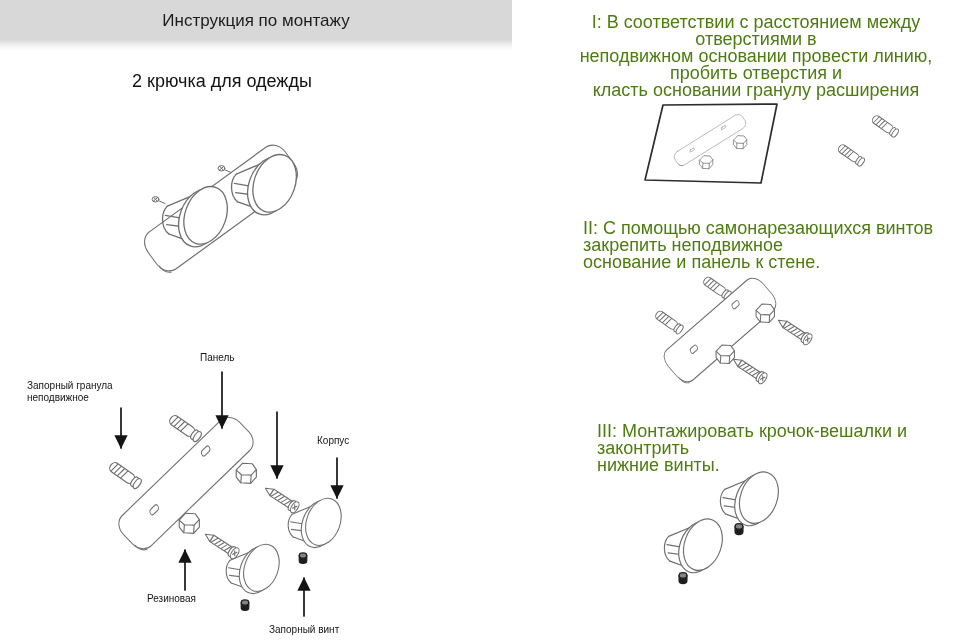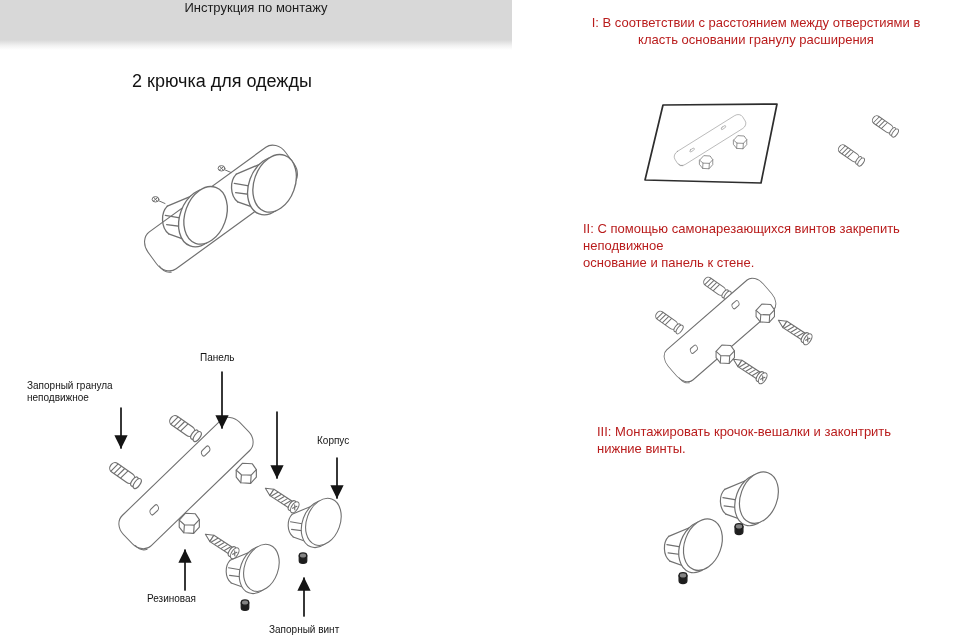--- a/index.html
+++ b/index.html
@@ -6,30 +6,30 @@
   #page{
     position:relative;width:970px;height:641px;overflow:hidden;background:#ffffff;
     font-family:"Liberation Sans","DejaVu Sans",sans-serif;color:var(--text,#1c1c1c);
   }
   
   .header-bar{
     position:absolute;left:0;top:0;width:512px;height:50px;
     background:linear-gradient(to bottom,var(--header_bg,#d8d8d8) 0px,var(--header_bg,#d8d8d8) 40px,#f3f3f3 46px,#ffffff 50px);
     display:flex;align-items:flex-start;justify-content:center;
   }
-  .header-bar .title{font-size:13px;color:var(--text,#1c1c1c);}
+  .header-bar .title{font-size:17px;margin-top:11px;color:var(--text,#1c1c1c);}
   .subtitle{position:absolute;left:132px;top:71px;font-size:18px;color:#121212;}
   
   svg.lineart{stroke:var(--line_art,#707070);fill:#ffffff;stroke-width:1;stroke-linecap:round;stroke-linejoin:round;position:absolute;}
   .arrows line{stroke:var(--arrow,#141414);stroke-width:1.7;marker-end:url(#arrowhead);}
   .wall{stroke:#2d2d2d;stroke-width:1.7;fill:#ffffff;}
   
   .dlabel{position:absolute;font-size:10px;line-height:1.22;color:#141414;white-space:nowrap;}
   
-  .step-text{position:absolute;font-size:13px;line-height:17px;color:#b91c1c;}
+  .step-text{position:absolute;font-size:18px;line-height:17px;color:#4d7c0f;}
   .step-text.centered{text-align:center;}
   .illus{position:absolute;}
 </style>
 </head>
 <body>
 
 <svg width="0" height="0" style="position:absolute" aria-hidden="true">
   <defs>
     <marker id="arrowhead" markerWidth="9" markerHeight="9" refX="7.5" refY="4.5" orient="auto">
       <path d="M0,0.6 L8,4.5 L0,8.4 Z" fill="#141414" stroke="none"></path>
@@ -146,20 +146,21 @@
     <div class="dlabel" style="left:147px;top:253px">
       <div>Резиновая</div>
     </div>
     <div class="dlabel" style="left:269px;top:284px">
       <div>Запорный винт</div>
     </div>
   </div>
 
   <div class="step-text centered" style="left:557px;top:14px;width:398px">
     <div>I: В соответствии с расстоянием между отверстиями в</div>
+    <div>неподвижном основании провести линию, пробить отверстия и</div>
     <div>класть основании гранулу расширения</div>
   </div>
 
   <svg class="lineart illus" style="left:640px;top:92px" width="270" height="122" viewBox="0 0 270 122">
     <path class="wall" d="M23,13 L137,12 L121,91 L5,88 Z"></path>
     <g transform="translate(70,48) rotate(-32)">
       <use href="#d-panel" transform="scale(0.47,0.4)"></use>
     </g>
     <use href="#d-nut" transform="translate(100,50) scale(0.75)"></use>
     <use href="#d-nut" transform="translate(66,70) scale(0.75)"></use>

